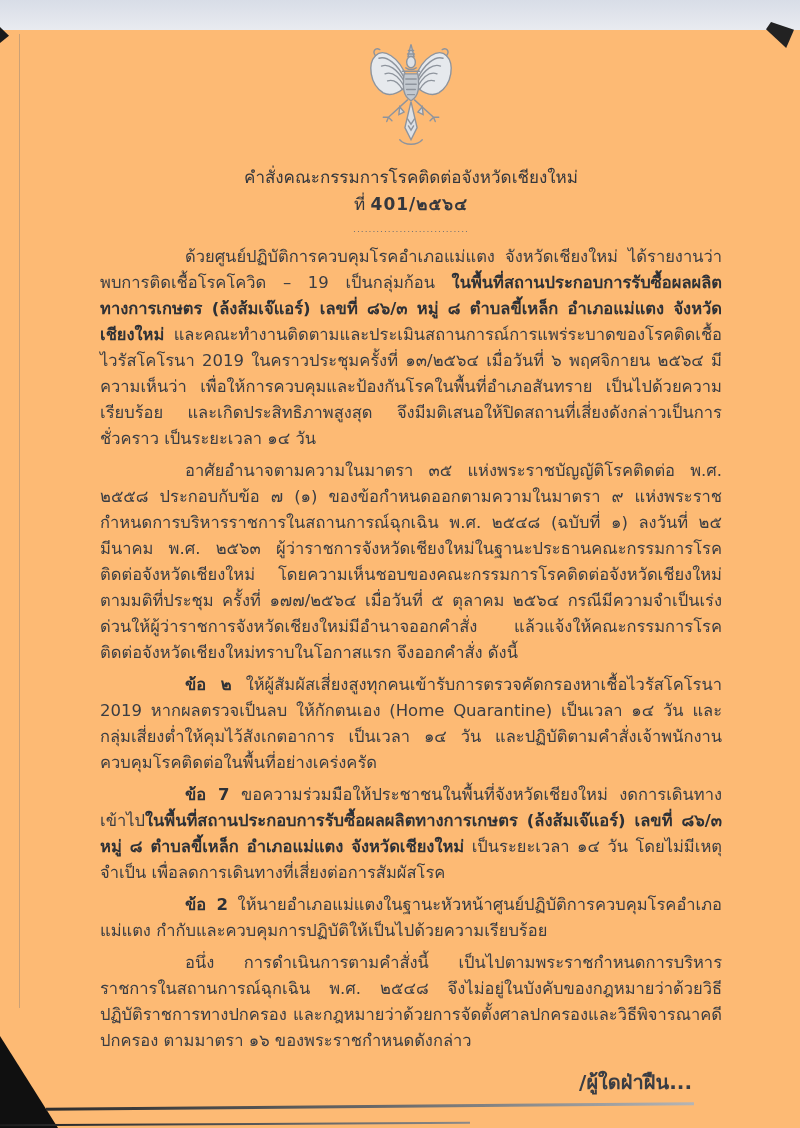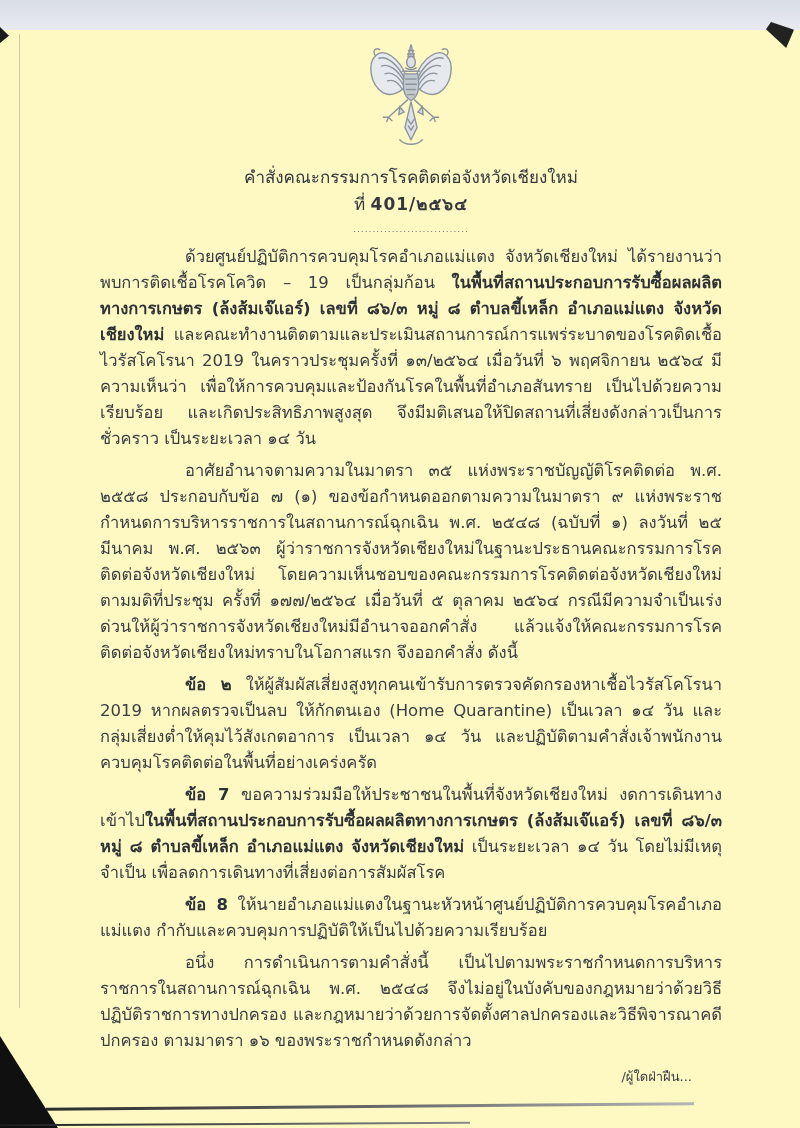--- a/index.html
+++ b/index.html
@@ -1,21 +1,21 @@
 <!DOCTYPE html>
 <html><head>
 <meta charset="utf-8">
 <style>
   html,body{margin:0;padding:0;}
   body{
     width:800px;height:1128px;position:relative;overflow:hidden;
     background:#f4f4f2;
     font-family:"DejaVu Sans","Liberation Sans",sans-serif;
   }
-  .page{position:absolute;inset:0;background:#fef9c3;padding-left:17px;}
+  .page{position:absolute;inset:0;background:#fdba74;padding-left:17px;}
   .top-band{position:absolute;top:0;left:0;right:0;height:30px;
     background:linear-gradient(#d8dde7,#e9ebf0);}
   .edge-left{position:absolute;left:19px;top:34px;bottom:120px;width:1px;
     background:rgba(110,115,122,.35);}
   .corner-tl{position:absolute;left:0;top:27px;width:9px;height:16px;background:#1b1b1b;
     clip-path:polygon(0 0,100% 55%,0 100%);}
   .corner-tr{position:absolute;right:6px;top:22px;width:28px;height:26px;background:#222;
     clip-path:polygon(18% 0,100% 30%,72% 100%,0 28%);}
   .corner-bl{position:absolute;left:0;bottom:0;width:58px;height:92px;background:#101010;
     clip-path:polygon(0 0,100% 100%,0 100%);}
@@ -30,21 +30,21 @@
   .title-block{text-align:center;font-size:17px;line-height:27px;color:#34373d;}
   .doc-no{font-weight:bold;letter-spacing:1px;}
   .subject{white-space:pre;}
   .divider{text-align:center;font-size:9px;letter-spacing:1px;color:#6a6d73;
     line-height:14px;margin-top:4px;overflow:hidden;height:14px;}
 
   .paras{margin-top:8px;font-size:16.5px;line-height:26px;text-align:justify;}
   .para{margin:6px 0 0 0;text-indent:85px;}
   .para .b{font-weight:bold;color:#2e3136;}
 
-  .footer-note{position:absolute;right:108px;top:1066px;font-size:13px;color:#3a3d43;}
+  .footer-note{position:absolute;right:108px;top:1066px;font-size:20px;color:#3a3d43;font-weight:bold;}
   svg.garuda{display:block;}
 </style>
 </head>
 <body>
 
 <div class="page">
   <div class="top-band"></div>
   <div class="edge-left"></div>
   <div class="corner-tl"></div>
   <div class="corner-tr"></div>
@@ -88,21 +88,21 @@
       <div>คำสั่งคณะกรรมการโรคติดต่อจังหวัดเชียงใหม่</div>
       <div><span>ที่ </span><span class="doc-no">401/๒๕๖๔</span></div>
       <div class="divider">..............................</div>
     </div>
 
     <div class="paras">
         <p class="para"><span>ด้วยศูนย์ปฏิบัติการควบคุมโรคอำเภอแม่แตง จังหวัดเชียงใหม่ ได้รายงานว่า พบการติดเชื้อโรคโควิด – 19 เป็นกลุ่มก้อน </span><span class="b">ในพื้นที่สถานประกอบการรับซื้อผลผลิตทางการเกษตร (ล้งส้มเจ๊แอร์) เลขที่ ๘๖/๓ หมู่ ๘ ตำบลขี้เหล็ก อำเภอแม่แตง จังหวัดเชียงใหม่</span><span> และคณะทำงานติดตามและประเมินสถานการณ์การแพร่ระบาดของโรคติดเชื้อไวรัสโคโรนา 2019 ในคราวประชุมครั้งที่ ๑๓/๒๕๖๔ เมื่อวันที่ ๖ พฤศจิกายน ๒๕๖๔ มีความเห็นว่า เพื่อให้การควบคุมและป้องกันโรคในพื้นที่อำเภอสันทราย เป็นไปด้วยความเรียบร้อย และเกิดประสิทธิภาพสูงสุด จึงมีมติเสนอให้ปิดสถานที่เสี่ยงดังกล่าวเป็นการชั่วคราว เป็นระยะเวลา ๑๔ วัน</span></p>
         <p class="para"><span>อาศัยอำนาจตามความในมาตรา ๓๕ แห่งพระราชบัญญัติโรคติดต่อ พ.ศ. ๒๕๕๘ ประกอบกับข้อ ๗ (๑) ของข้อกำหนดออกตามความในมาตรา ๙ แห่งพระราชกำหนดการบริหารราชการในสถานการณ์ฉุกเฉิน พ.ศ. ๒๕๔๘ (ฉบับที่ ๑) ลงวันที่ ๒๕ มีนาคม พ.ศ. ๒๕๖๓ ผู้ว่าราชการจังหวัดเชียงใหม่ในฐานะประธานคณะกรรมการโรคติดต่อจังหวัดเชียงใหม่ โดยความเห็นชอบของคณะกรรมการโรคติดต่อจังหวัดเชียงใหม่ ตามมติที่ประชุม ครั้งที่ ๑๗๗/๒๕๖๔ เมื่อวันที่ ๕ ตุลาคม ๒๕๖๔ กรณีมีความจำเป็นเร่งด่วนให้ผู้ว่าราชการจังหวัดเชียงใหม่มีอำนาจออกคำสั่ง แล้วแจ้งให้คณะกรรมการโรคติดต่อจังหวัดเชียงใหม่ทราบในโอกาสแรก จึงออกคำสั่ง ดังนี้</span></p>
         <p class="para"><span class="b">ข้อ ๒</span><span> ให้ผู้สัมผัสเสี่ยงสูงทุกคนเข้ารับการตรวจคัดกรองหาเชื้อไวรัสโคโรนา 2019 หากผลตรวจเป็นลบ ให้กักตนเอง (Home Quarantine) เป็นเวลา ๑๔ วัน และกลุ่มเสี่ยงต่ำให้คุมไว้สังเกตอาการ เป็นเวลา ๑๔ วัน และปฏิบัติตามคำสั่งเจ้าพนักงานควบคุมโรคติดต่อในพื้นที่อย่างเคร่งครัด</span></p>
         <p class="para"><span class="b">ข้อ 7</span><span> ขอความร่วมมือให้ประชาชนในพื้นที่จังหวัดเชียงใหม่ งดการเดินทางเข้าไป</span><span class="b">ในพื้นที่สถานประกอบการรับซื้อผลผลิตทางการเกษตร (ล้งส้มเจ๊แอร์) เลขที่ ๘๖/๓ หมู่ ๘ ตำบลขี้เหล็ก อำเภอแม่แตง จังหวัดเชียงใหม่</span><span> เป็นระยะเวลา ๑๔ วัน โดยไม่มีเหตุจำเป็น เพื่อลดการเดินทางที่เสี่ยงต่อการสัมผัสโรค</span></p>
-        <p class="para"><span class="b">ข้อ 8</span><span> ให้นายอำเภอแม่แตงในฐานะหัวหน้าศูนย์ปฏิบัติการควบคุมโรคอำเภอแม่แตง กำกับและควบคุมการปฏิบัติให้เป็นไปด้วยความเรียบร้อย</span></p>
+        <p class="para"><span class="b">ข้อ 2</span><span> ให้นายอำเภอแม่แตงในฐานะหัวหน้าศูนย์ปฏิบัติการควบคุมโรคอำเภอแม่แตง กำกับและควบคุมการปฏิบัติให้เป็นไปด้วยความเรียบร้อย</span></p>
         <p class="para"><span>อนึ่ง การดำเนินการตามคำสั่งนี้ เป็นไปตามพระราชกำหนดการบริหารราชการในสถานการณ์ฉุกเฉิน พ.ศ. ๒๕๔๘ จึงไม่อยู่ในบังคับของกฎหมายว่าด้วยวิธีปฏิบัติราชการทางปกครอง และกฎหมายว่าด้วยการจัดตั้งศาลปกครองและวิธีพิจารณาคดีปกครอง ตามมาตรา ๑๖ ของพระราชกำหนดดังกล่าว</span></p>
       </div>
   </div>
 
   <div class="footer-note">/ผู้ใดฝ่าฝืน...</div>
 
   <div class="corner-bl"></div>
   <div class="bottom-streak"></div>
   <div class="bottom-streak2"></div>
 </div>

